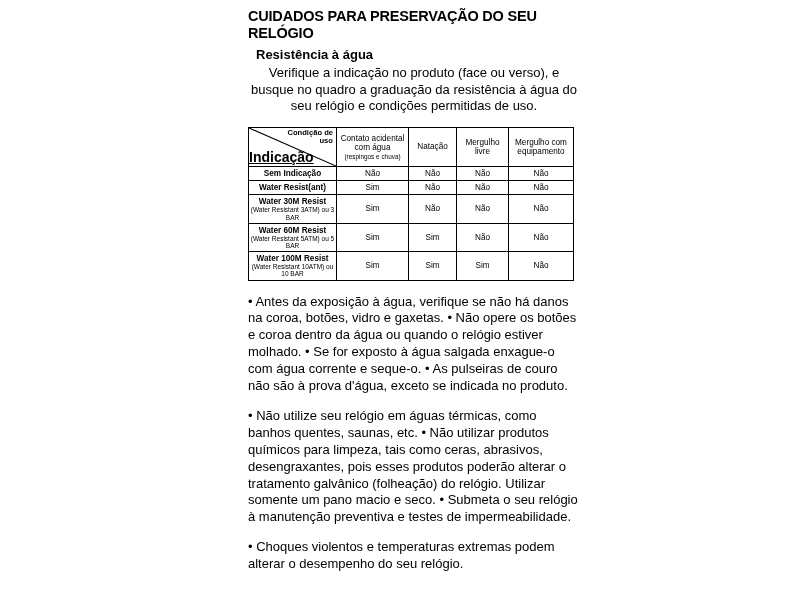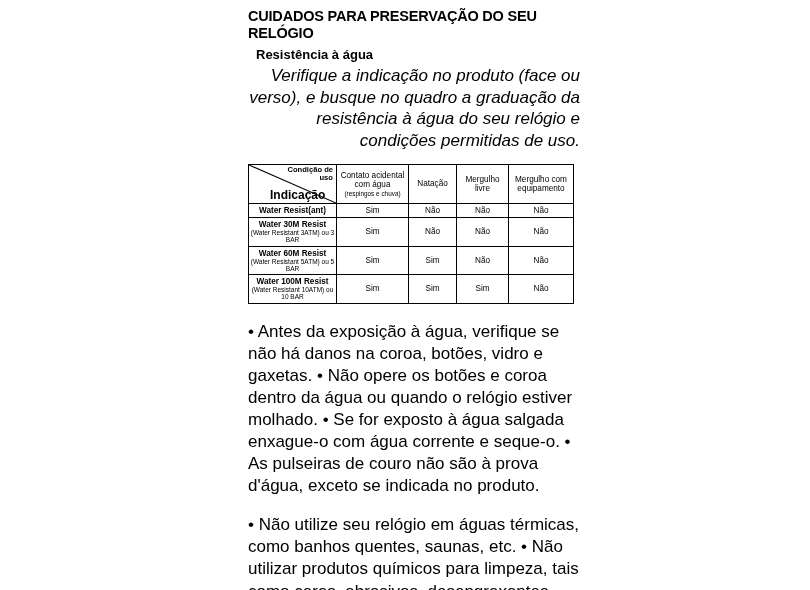--- a/index.html
+++ b/index.html
@@ -35,25 +35,24 @@
     text-transform: uppercase;
   }
   .section-heading {
     font-weight: bold;
     font-size: 13px;
     margin: 0 0 2px 0;
     line-height: 1.2;
     padding-left: 8px;
   }
   .para {
-    font-size: 17px;
+    font-size: 13px;
     line-height: 1.28;
     margin: 0 0 4px 0;
-    text-align: right;
-    font-style: italic;
+    text-align: center;
   }
   
   .table-wrap {
     margin: 12px 0 10px 0;
     width: 325px;
   }
   table.water-table {
     border-collapse: collapse;
     width: 325px;
     table-layout: fixed;
@@ -82,25 +81,26 @@
     position: absolute;
     right: 3px;
     top: 1px;
     font-size: 7.6px;
     line-height: 1.08;
     text-align: right;
     width: 48px;
   }
   .corner-cell .lbl-bottom {
     position: absolute;
-    left: 21px;
+    left: 0;
     bottom: 1px;
-    font-size: 12px;
+    font-size: 14px;
     line-height: 1.08;
     text-align: left;
+    text-decoration: underline;
   }
   th.head-cell {
     font-weight: normal;
     font-size: 8.2px;
     height: 34px;
   }
   th.head-cell .sub {
     font-size: 6.4px;
     display: block;
     margin-top: 1px;
@@ -118,21 +118,21 @@
     line-height: 1.1;
   }
   td.val {
     font-size: 8.4px;
   }
   
   .block {
     margin-top: 10px;
   }
   .block .body {
-    font-size: 17px;
+    font-size: 13px;
     line-height: 1.3;
   }
 </style>
 </head>
 <body>
 
 <div class="page">
   <div class="content">
 
     <h1 class="doc-title">CUIDADOS PARA PRESERVAÇÃO DO SEU RELÓGIO</h1>
@@ -169,20 +169,29 @@
               <span>Mergulho livre</span>
             </th>
             <th class="head-cell">
               <span>Mergulho com equipamento</span>
             </th>
           </tr>
         </thead>
         <tbody>
           <tr>
             <td class="row-label">
+              <span>Sem Indicação</span>
+            </td>
+            <td class="val">Não</td>
+            <td class="val">Não</td>
+            <td class="val">Não</td>
+            <td class="val">Não</td>
+          </tr>
+          <tr>
+            <td class="row-label">
               <span>Water Resist(ant)</span>
             </td>
             <td class="val">Sim</td>
             <td class="val">Não</td>
             <td class="val">Não</td>
             <td class="val">Não</td>
           </tr>
           <tr>
             <td class="row-label">
               <span>Water 30M Resist</span>

